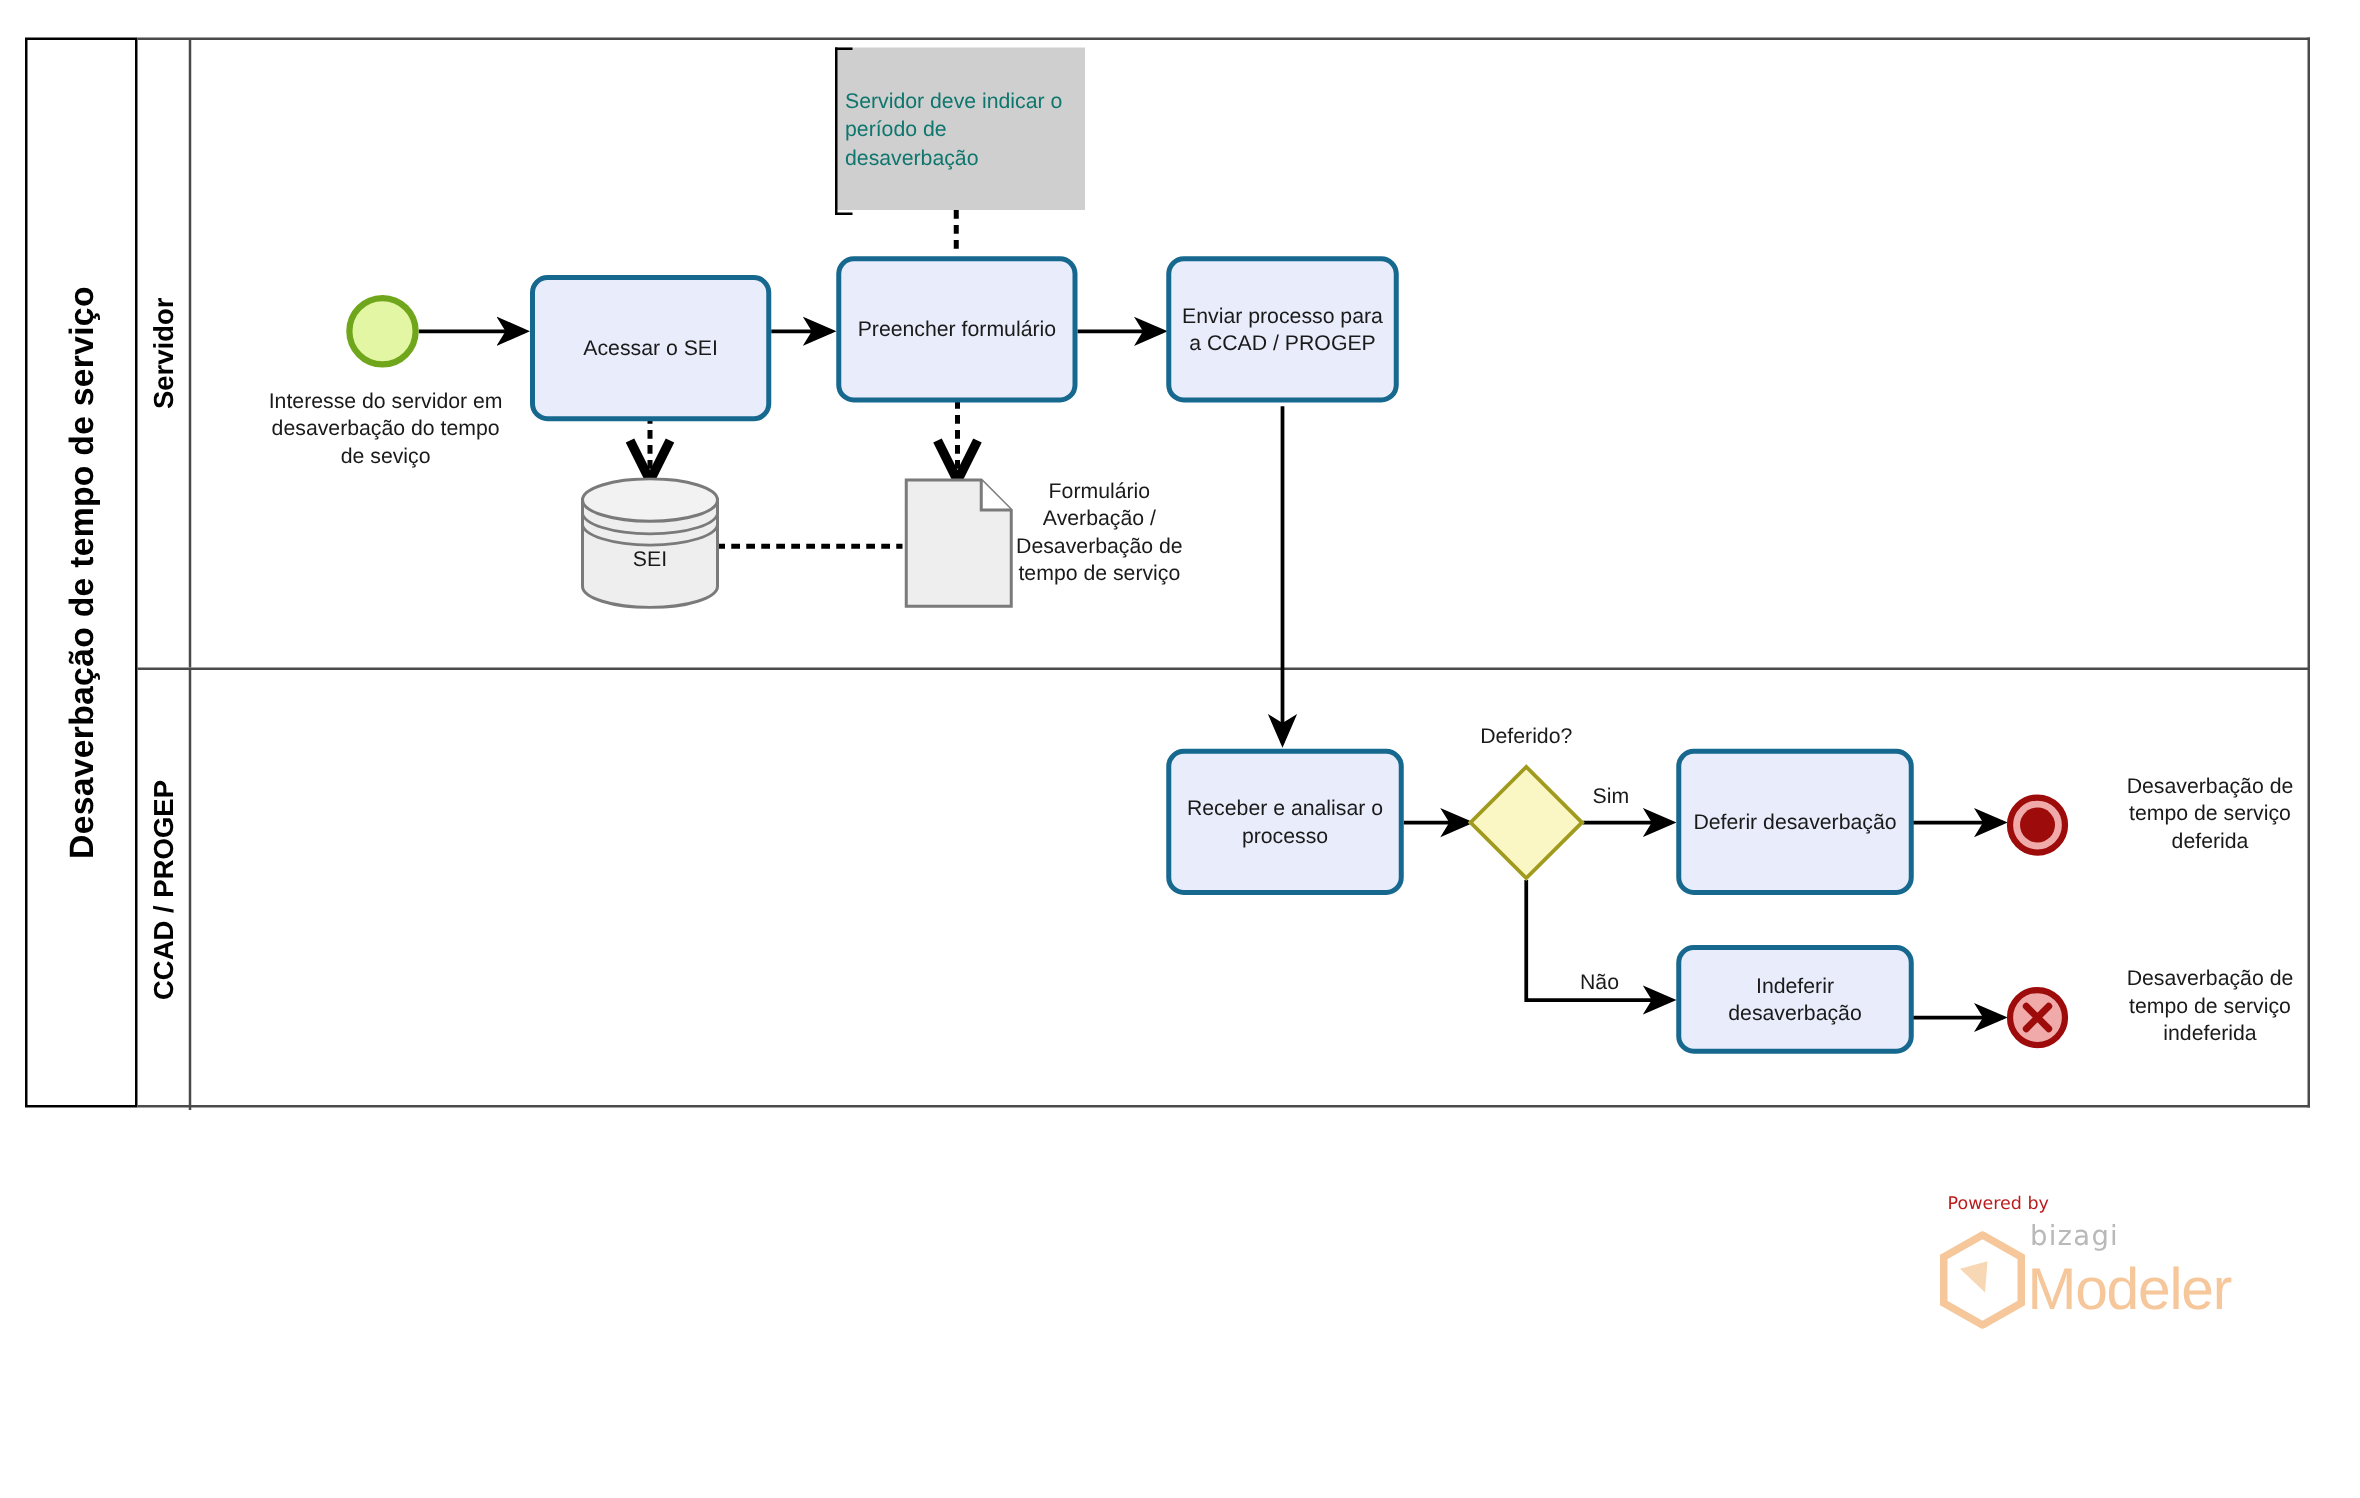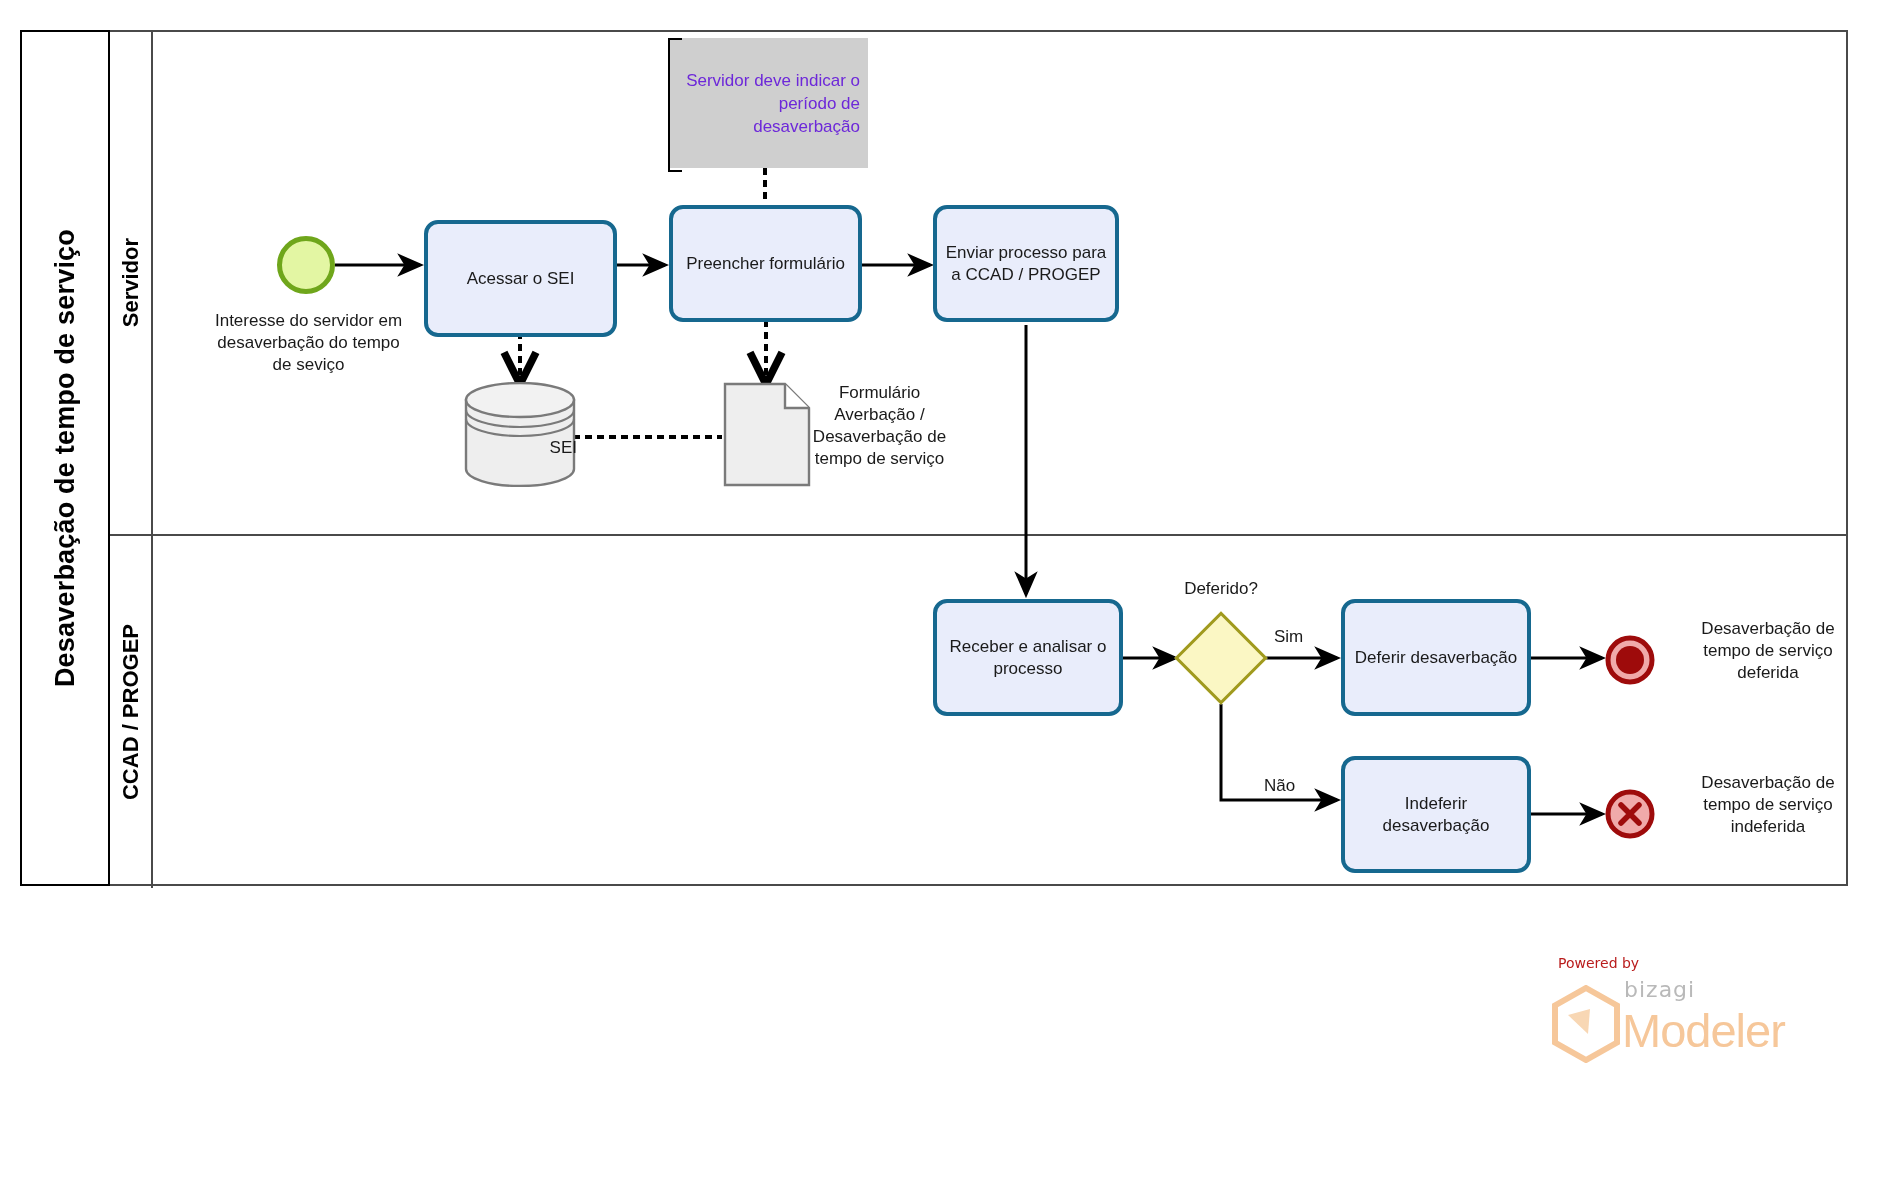--- a/index.html
+++ b/index.html
@@ -34,22 +34,22 @@
 
   .task{background:#e9edfb;border:4px solid #16688f;border-radius:14px;
         display:flex;align-items:center;justify-content:center;text-align:center;
         font-size:17px;line-height:22px;color:#1a1a1a;padding:4px 6px;}
 
   .start-event{border-radius:50%;background:#e3f6a3;border:5px solid #6fa61b;}
 
   .gateway{background:#fbf7c4;border:3px solid #a09a1e;
            transform:rotate(45deg);box-sizing:border-box;}
 
-  .annotation{background:#cfcfcf;color:#6d28d9;font-size:17px;line-height:23px;
-      text-align:right;display:flex;align-items:center;justify-content:center;padding:4px 8px;}
+  .annotation{background:#cfcfcf;color:#0f766e;font-size:17px;line-height:23px;
+      text-align:left;display:flex;align-items:center;justify-content:center;padding:4px 8px;}
   .annotation-bracket{position:absolute;border-left:2px solid #000;
       border-top:2px solid #000;border-bottom:2px solid #000;}
 
   .label{position:absolute;font-size:17px;line-height:22px;text-align:center;color:#1a1a1a;}
   .flow-label{position:absolute;font-size:17px;color:#1a1a1a;}
 
   .datastore-label{position:absolute;font-size:17px;text-align:center;width:100%;color:#1a1a1a;}
 
   
   .watermark{position:absolute;left:1528px;top:955px;width:260px;height:110px;}
@@ -139,42 +139,42 @@
 
   <div class="task node" style="left:933px;top:205px;width:186px;height:117px;">Enviar processo para a CCAD / PROGEP</div>
 
   <div class="node" style="left:463px;top:382px;width:114px;height:105px;">
     <svg width="114" height="105" viewBox="0 0 114 105">
       <path d="M3,18 L3,87 A54,17 0 0 0 111,87 L111,18 Z" fill="#eeeeee" stroke="#7a7a7a" stroke-width="2.4"></path>
       <ellipse cx="57" cy="18" rx="54" ry="17" fill="#f2f2f2" stroke="#7a7a7a" stroke-width="2.4"></ellipse>
       <path d="M3,28 A54,17 0 0 0 111,28" fill="none" stroke="#7a7a7a" stroke-width="2.2"></path>
       <path d="M3,37 A54,17 0 0 0 111,37" fill="none" stroke="#7a7a7a" stroke-width="2.2"></path>
     </svg>
-    <div class="datastore-label" style="top:56px;left:0;text-align:right;">SEI</div>
+    <div class="datastore-label" style="top:56px;left:0;">SEI</div>
   </div>
 
   <div class="node" style="left:723px;top:382px;width:88px;height:105px;">
     <svg width="88" height="105" viewBox="0 0 88 105">
       <path d="M2,2 L62,2 L86,26 L86,103 L2,103 Z" fill="#eeeeee" stroke="#7a7a7a" stroke-width="2.4"></path>
       <path d="M62,2 L62,26 L86,26" fill="#ffffff" stroke="#7a7a7a" stroke-width="2.4"></path>
     </svg>
   </div>
   <div class="label" style="left:812px;top:382px;width:135px;">Formulário Averbação / Desaverbação de tempo de serviço</div>
 
   <div class="task node" style="left:933px;top:599px;width:190px;height:117px;">Receber e analisar o processo</div>
 
   <div class="label" style="left:1146px;top:578px;width:150px;text-align:center;">Deferido?</div>
   <div class="gateway node" style="left:1188px;top:625px;width:66px;height:66px;"></div>
 
   <div class="flow-label" style="left:1274px;top:627px;">Sim</div>
   <div class="flow-label" style="left:1264px;top:776px;">Não</div>
 
   <div class="task node" style="left:1341px;top:599px;width:190px;height:117px;">Deferir desaverbação</div>
 
-  <div class="task node" style="left:1341px;top:756px;width:190px;height:117px;">Indeferir desaverbação</div>
+  <div class="task node" style="left:1341px;top:756px;width:190px;height:87px;">Indeferir desaverbação</div>
 
   <div class="node" style="left:1605px;top:635px;width:50px;height:50px;">
     <svg width="50" height="50" viewBox="0 0 50 50">
       <circle cx="25" cy="25" r="22" fill="#f0aaaa" stroke="#9e0b0b" stroke-width="5"></circle>
       <circle cx="25" cy="25" r="14" fill="#9e0b0b"></circle>
     </svg>
   </div>
   <div class="label" style="left:1678px;top:618px;width:180px;">Desaverbação de tempo de serviço deferida</div>
 
   <div class="node" style="left:1605px;top:789px;width:50px;height:50px;">

